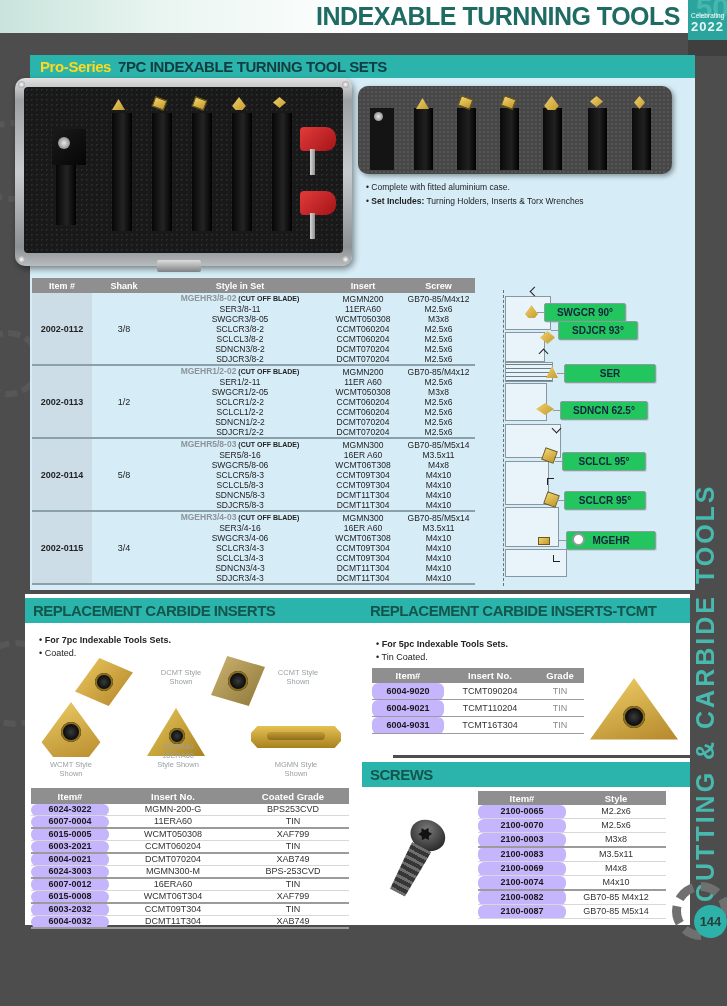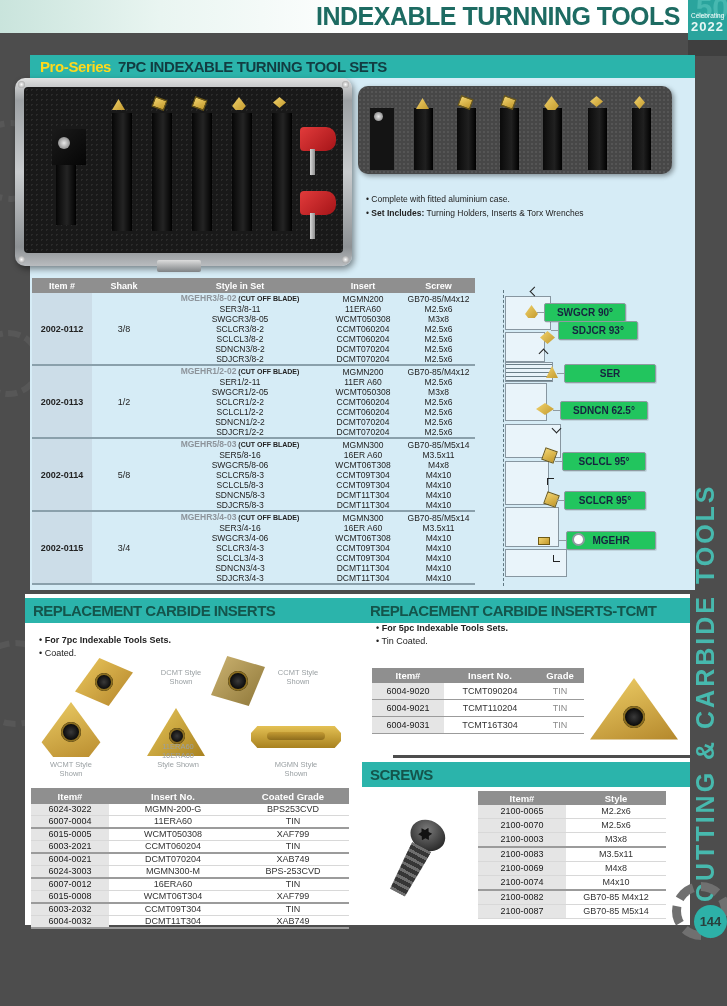--- a/index.html
+++ b/index.html
@@ -48,21 +48,21 @@
   .wrench::after{content:"";position:absolute;left:10px;top:22px;width:5px;height:26px;background:linear-gradient(90deg,#d8d8d8,#8e8e8e);}
   .silver-insert{position:absolute;width:12px;height:12px;border-radius:50%;background:radial-gradient(#e8e8e8,#6f6f6f);}
 
   
   .strip-photo{left:358px;top:86px;width:314px;height:88px;border-radius:10px;background:#474747;
     background-image:radial-gradient(#555 1px,transparent 1px);background-size:4px 4px;
     box-shadow:2px 2px 5px rgba(0,0,0,.4);overflow:hidden;}
   .stool{position:absolute;top:22px;width:19px;height:62px;background:linear-gradient(90deg,#0a0a0a,#202020 60%,#000);}
   .sglyph{position:absolute;width:13px;height:11px;}
 
-  .set-bullets{left:366px;top:192px;margin:0;padding:0;list-style:none;font-size:8.5px;color:#222;line-height:14px;}
+  .set-bullets{left:366px;top:180px;margin:0;padding:0;list-style:none;font-size:8.5px;color:#222;line-height:14px;}
   .set-bullets li::before{content:"• ";}
 
   
   table{border-collapse:collapse;}
   .sets-table{left:32px;top:278px;width:443px;table-layout:fixed;font-size:8.5px;color:#232323;}
   .sets-table th{background:#8f8f8f;color:#fff;font-size:9px;font-weight:bold;height:15px;padding:0;}
   .sets-table td{text-align:center;padding:0;height:10px;line-height:10px;white-space:nowrap;}
   .sets-table tbody{border-bottom:2px solid #8aa0ab;}
   .c-item{background:#ccdde8;font-weight:bold;font-size:9px;}
   .c-shank{font-size:9px;}
@@ -86,21 +86,21 @@
   .section-bar{position:absolute;left:0;top:4px;width:100%;height:25px;background:#2bb4ab;
     display:flex;align-items:center;padding-left:8px;box-sizing:border-box;}
   .section-title{color:#14554c;font-weight:bold;font-size:15px;letter-spacing:-0.5px;white-space:nowrap;}
   .blist{position:absolute;left:10px;top:34px;margin:4px;padding:0;list-style:none;font-size:9px;color:#222;line-height:13px;}
   .blist li::before{content:"• ";}
   .blist li:first-child{font-weight:bold;}
 
   .simple{position:absolute;table-layout:fixed;font-size:9px;color:#333;}
   .simple th{background:#8f8f8f;color:#fff;font-weight:bold;padding:0;}
   .simple td{text-align:center;padding:0;white-space:nowrap;}
-  .simple td:first-child{background:#e5e5e5;font-weight:normal;color:#1a1a1a;}
+  .simple td:first-child{background:#c4b5fd;font-weight:bold;color:#1a1a1a;border-radius:6px;}
 
   .inserts-table{left:6px;top:194px;width:318px;}
   .inserts-table th{height:16px;font-size:9.5px;}
   .inserts-table td{height:11px;line-height:11px;}
   .inserts-table tbody tr{border-bottom:1px solid #d8d8d8;}
   .inserts-table tbody tr:nth-child(even){border-bottom:2px solid #9b9b9b;}
 
   .tcmt-table{left:10px;top:74px;width:212px;}
   .tcmt-table th{height:15px;font-size:9.5px;}
   .tcmt-table td{height:16px;line-height:16px;}
@@ -528,21 +528,21 @@
           <td>XAB749</td>
         </tr>
       </tbody>
   </table>
 </div>
 
 <div class="panel" style="left:362px;top:594px;width:328px;height:161px;">
   <div class="section-bar">
     <span class="section-title">REPLACEMENT CARBIDE INSERTS-TCMT</span>
   </div>
-  <ul class="blist" style="top:24px;">
+  <ul class="blist" style="top:40px;">
     <li>For 5pc Indexable Tools Sets.</li>
     <li>Tin Coated.</li>
   </ul>
   <table class="simple tcmt-table">
     <colgroup>
         <col style="width:72px">
         <col style="width:92px">
         <col style="width:48px">
       </colgroup>
     <thead>

